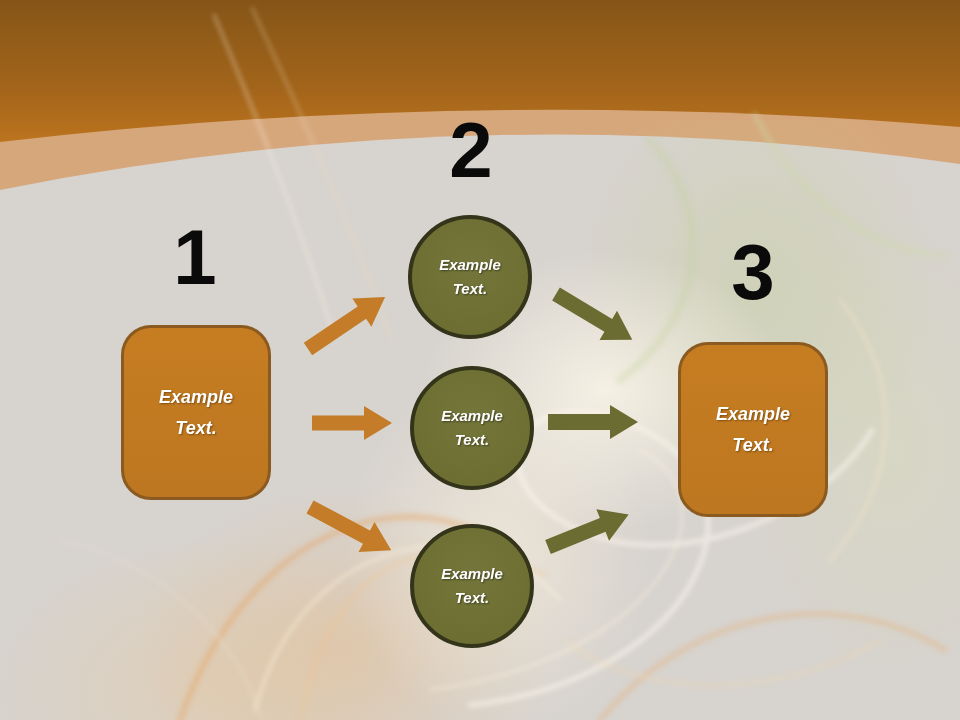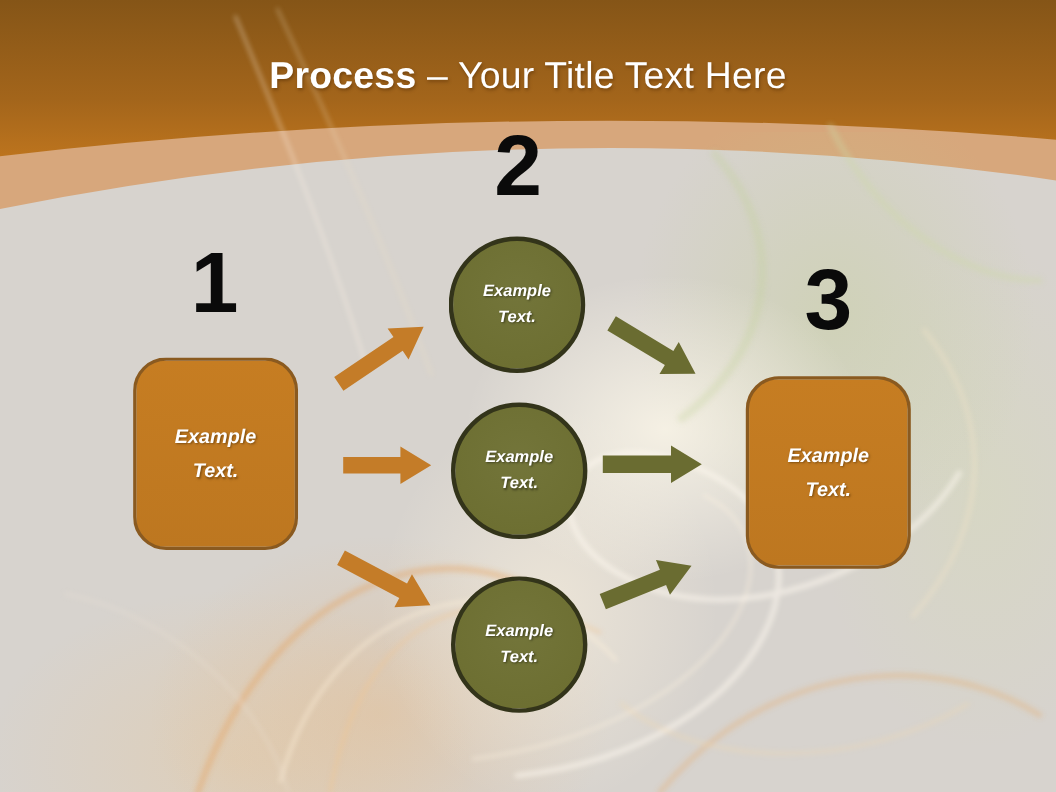--- a/index.html
+++ b/index.html
@@ -99,21 +99,20 @@
       <path d="M755,115 C800,205 880,255 945,255" stroke="#cdd9a6" stroke-width="6" opacity="0.35"></path>
       <path d="M840,300 C905,380 900,480 830,560" stroke="#f6e7c8" stroke-width="4" opacity="0.4"></path>
       <path d="M214,15 C258,120 300,225 332,330" stroke="#fdf6e8" stroke-width="2.2" opacity="0.5"></path>
       <path d="M252,8 C300,110 352,230 392,340" stroke="#f1e2c4" stroke-width="2" opacity="0.45"></path>
       <path d="M600,720 C700,600 850,590 945,650" stroke="#eaa75e" stroke-width="5" opacity="0.3"></path>
       <path d="M60,540 C160,560 240,640 262,720" stroke="#efe6d8" stroke-width="2" opacity="0.4"></path>
       <path d="M565,640 C640,700 780,700 880,640" stroke="#f7d9a8" stroke-width="3" opacity="0.35"></path>
     </g>
   </svg>
 
-  <div class="page-title"><span class="em">Process</span><span class="rest"> – Your Title Text Here</span></div>
 
   <div class="step-number" id="num1">1</div>
   <div class="step-number" id="num2">2</div>
   <div class="step-number" id="num3">3</div>
 
   <div class="process-box" id="box-left">
     <div class="lbl">Example Text.</div>
   </div>
 
   <div class="circle" id="circle-top">

